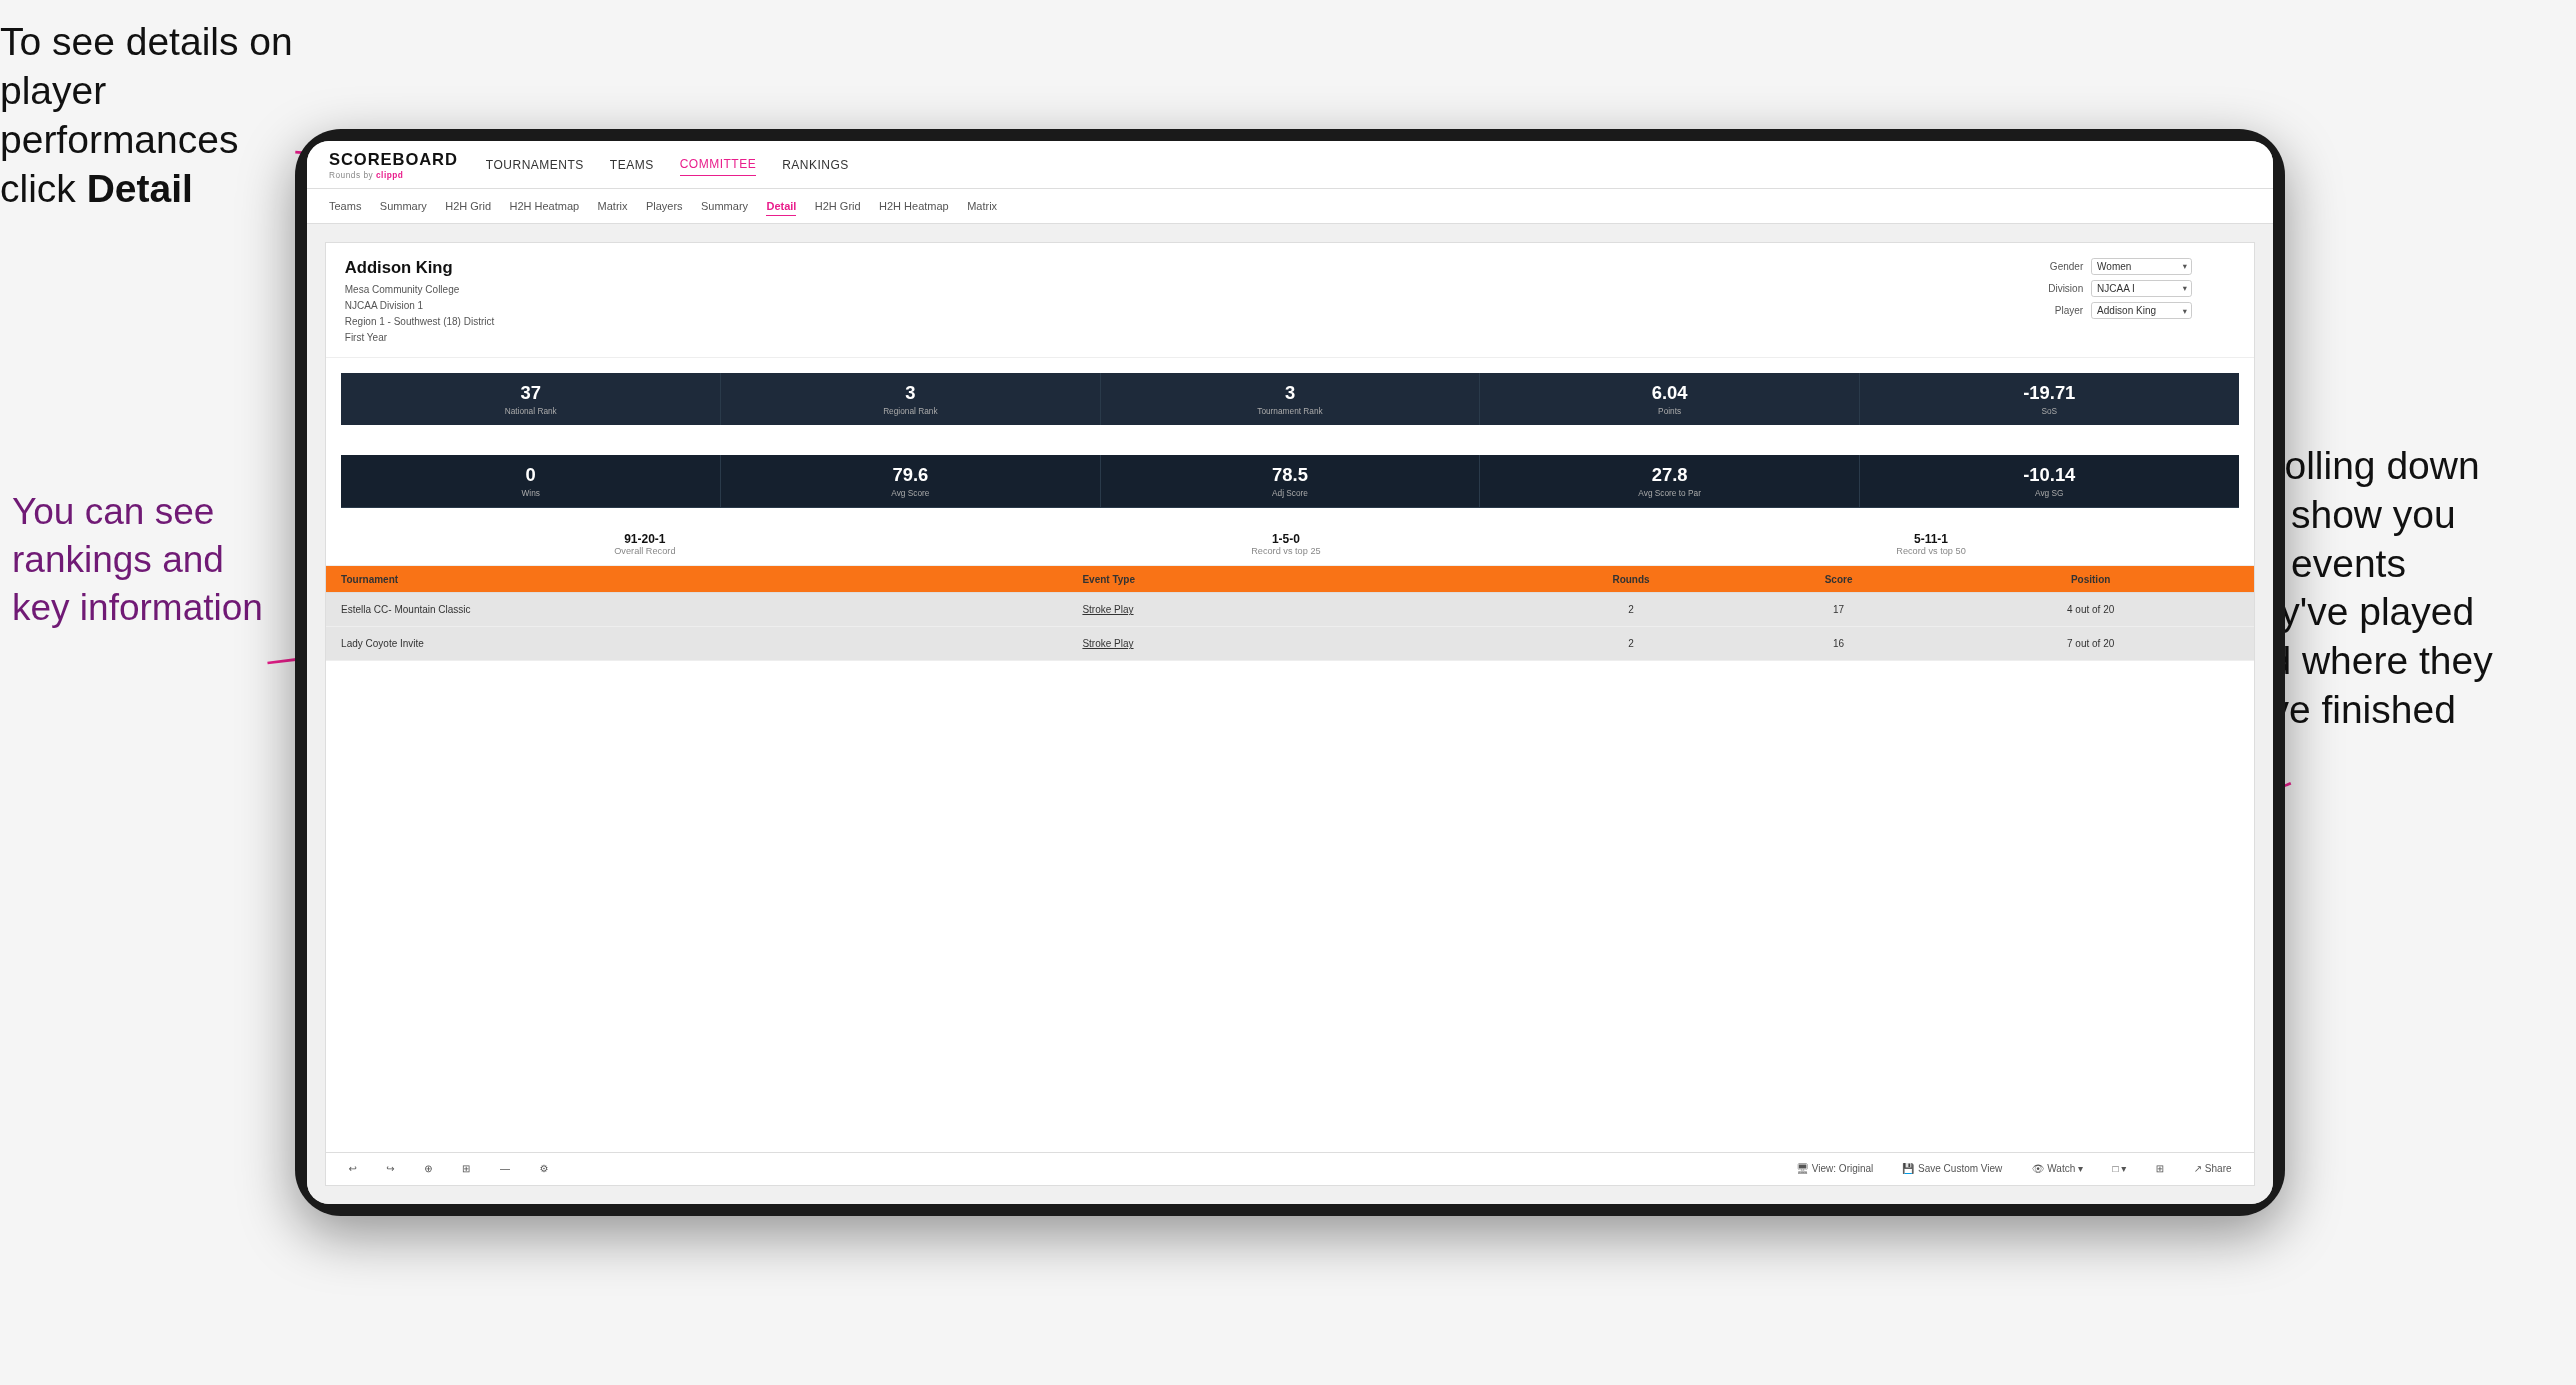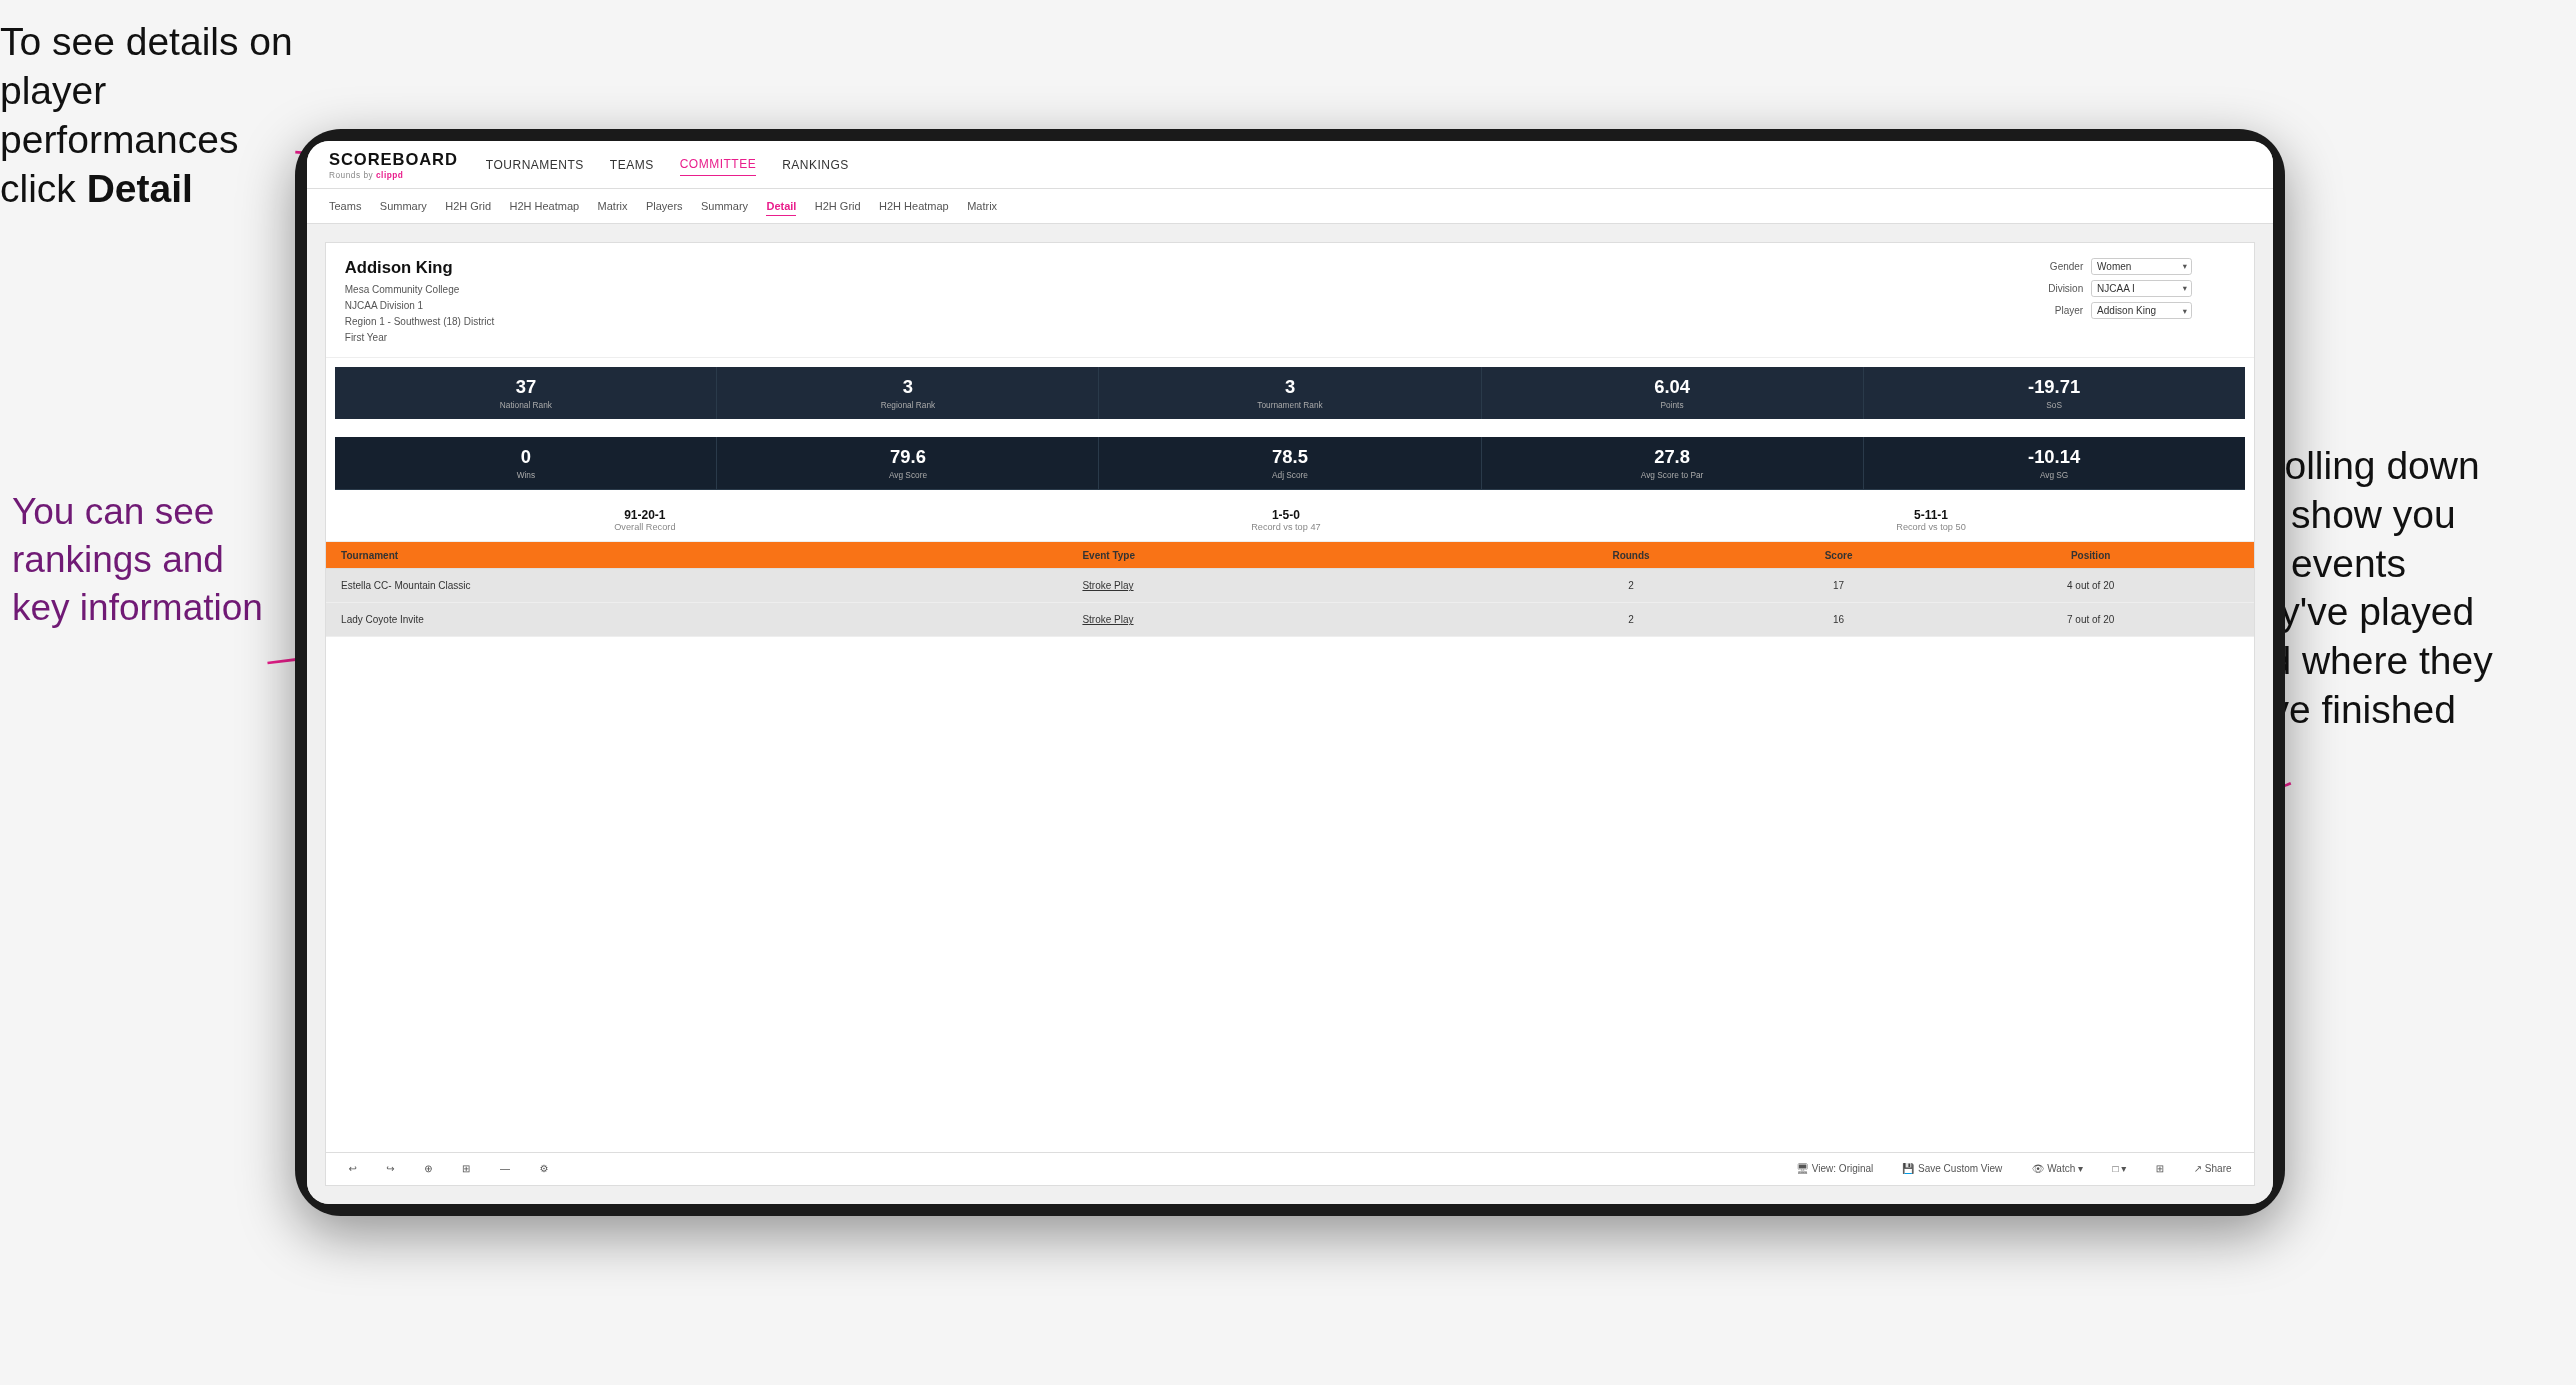--- a/index.html
+++ b/index.html
@@ -224,21 +224,21 @@
       transform: translateY(-50%);
       font-size: 8.3px;
       color: #555;
       pointer-events: none;
     }
 
     
     .stats-bars {
       display: flex;
       background: #1e2a3a;
-      margin: 9px;
+      margin: 15px;
     }
 
     .stat-cell {
       flex: 1;
       padding: 9.2px 7.4px;
       text-align: center;
       border-right: 0.9px solid #2a3a4a;
     }
 
     .stat-cell:last-child { border-right: none; }
@@ -542,21 +542,21 @@
           </div>
         </div>
 
         <div class="records-row">
           <div class="record-item">
             <span class="record-value">91-20-1</span>
             <span class="record-label">Overall Record</span>
           </div>
           <div class="record-item">
             <span class="record-value">1-5-0</span>
-            <span class="record-label">Record vs top 47</span>
+            <span class="record-label">Record vs top 25</span>
           </div>
           <div class="record-item">
             <span class="record-value">5-11-1</span>
             <span class="record-label">Record vs top 50</span>
           </div>
         </div>
 
         <div class="tournament-table">
           <div class="table-header">
             <span class="th th-tournament">Tournament</span>

